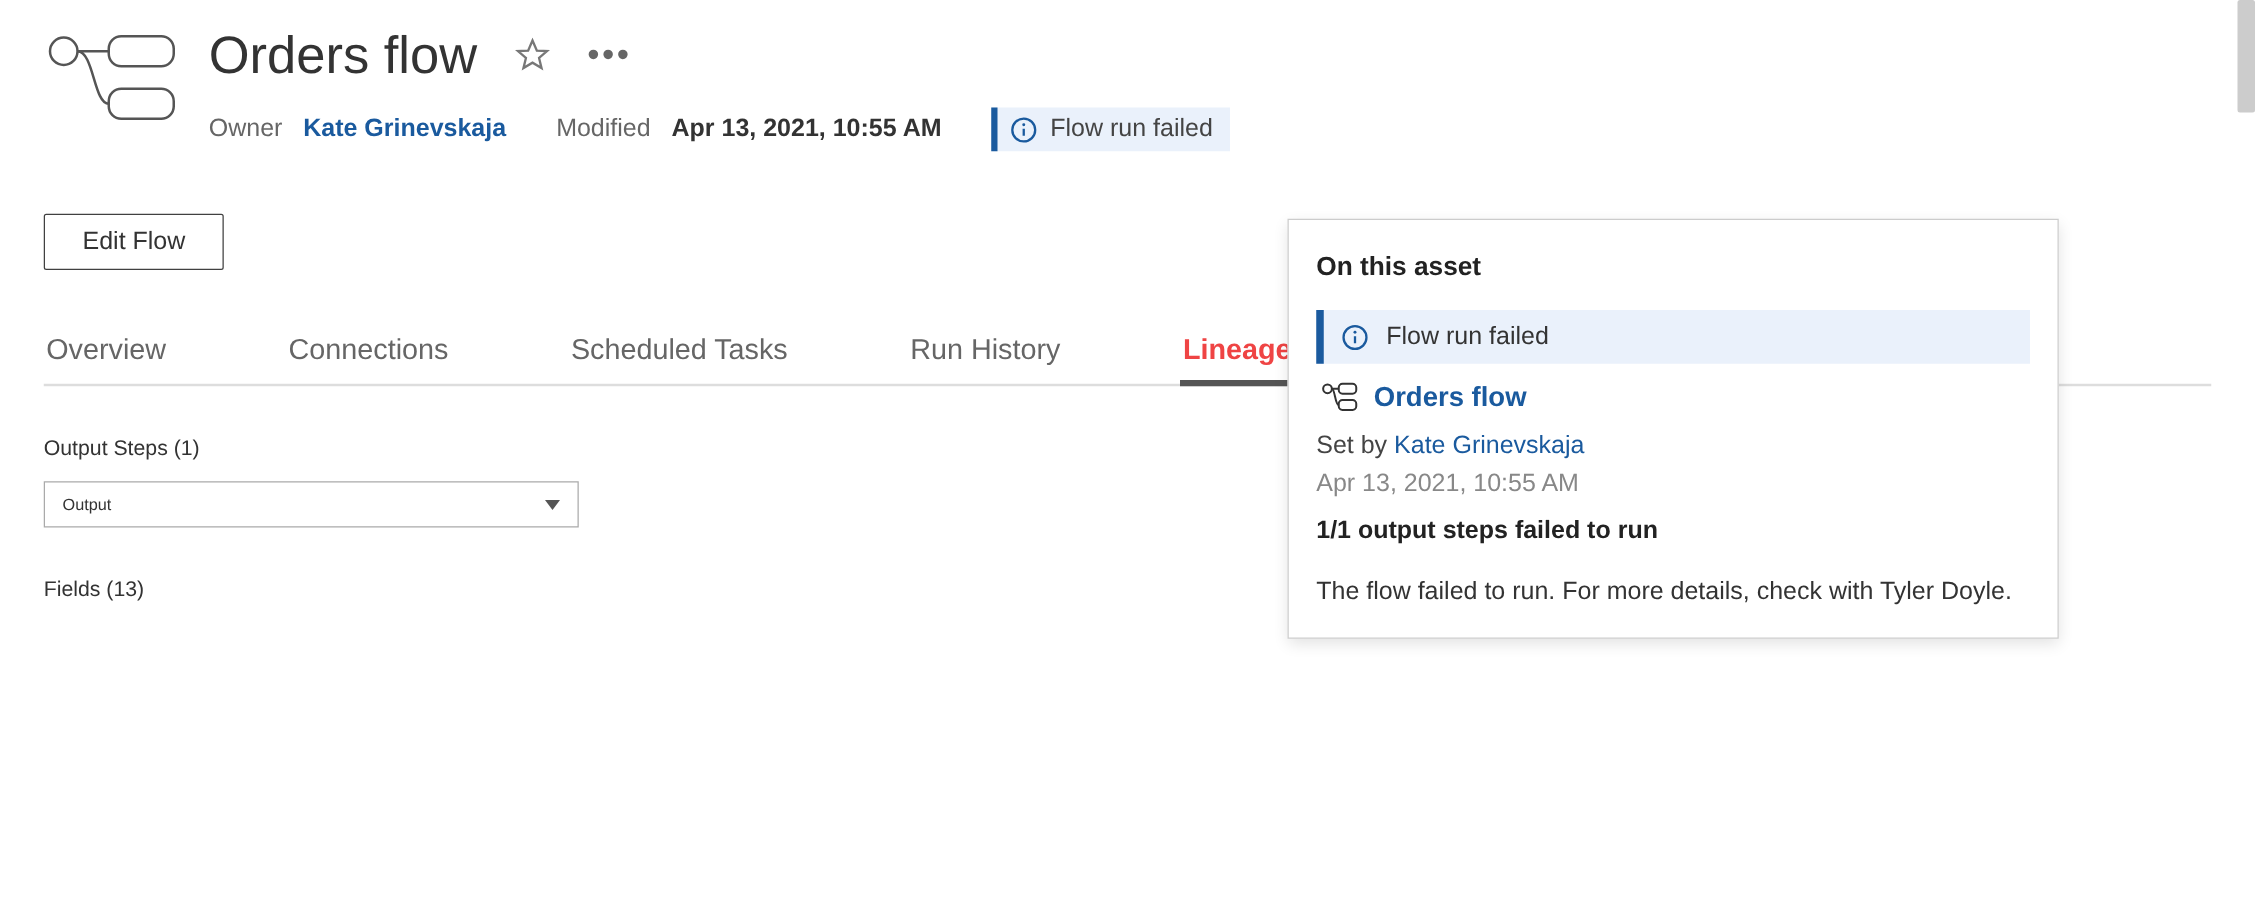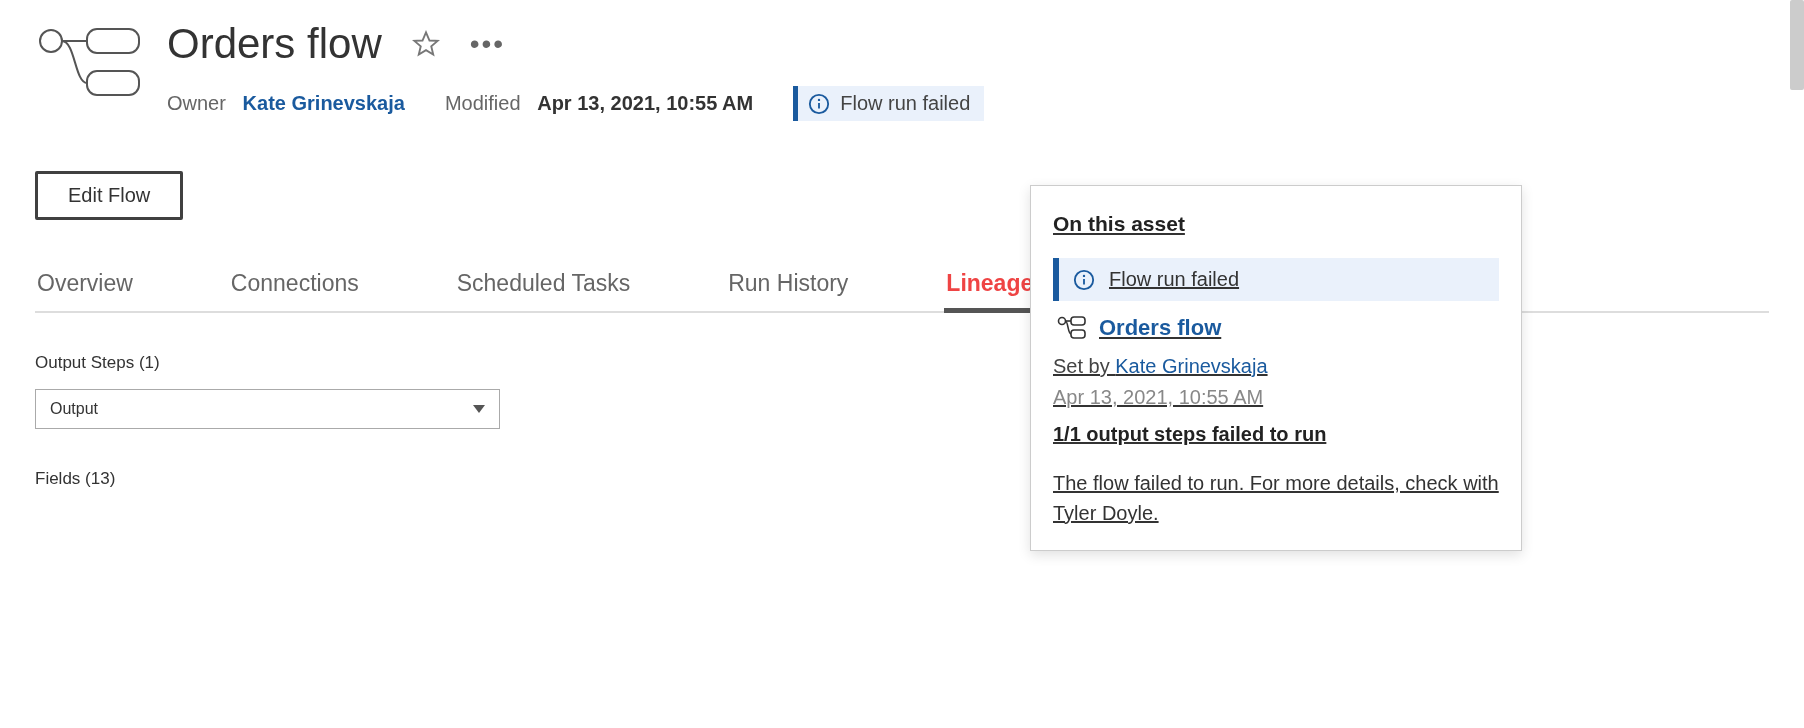--- a/index.html
+++ b/index.html
@@ -96,21 +96,21 @@
     align-items: center;
     gap: 10px;
     background: #eaf1fb;
     border-left: 5px solid #1a5a9e;
     padding: 6px 14px 6px 10px;
     font-size: 20px;
     color: #444;
   }
   .status-chip svg { flex: none; }
   .edit-flow-btn {
-    border: 3px solid #404040;
+    border: 1px solid #404040;
     background: #fff;
     font-size: 20px;
     color: #333;
     padding: 10px 30px;
     cursor: pointer;
     margin-bottom: 50px;
     border-radius: 2px;
   }
   .tabs {
     display: flex;
@@ -137,48 +137,47 @@
     background: #555;
   }
   .section-title {
     font-size: 17px;
     color: #333;
     margin-top: 40px;
     margin-bottom: 16px;
     font-weight: 400;
   }
   .select-box {
-    width: 465px;
+    width: 428px;
     border: 1px solid #aaa;
-    font-size: 16px;
+    font-size: 13px;
     padding: 10px 14px;
     display: flex;
     justify-content: space-between;
     align-items: center;
     cursor: pointer;
     color: #333;
   }
   .chev {
     width: 0; height: 0;
     border-left: 6px solid transparent;
     border-right: 6px solid transparent;
     border-top: 8px solid #555;
   }
   
   .popover {
     position: absolute;
-    top: 185px;
+    top: 175px;
     left: 1030px;
-    width: 492px;
+    width: 617px;
     background: #fff;
     border: 1px solid #ccc;
     box-shadow: 0 4px 12px rgba(0,0,0,0.12);
     padding: 26px 22px 22px 22px;
     font-size: 20px;
-    text-decoration: underline;
   }
   .pop-heading {
     font-weight: 700;
     color: #222;
     margin-bottom: 22px;
     font-size: 21px;
   }
   .pop-status {
     display: flex;
     align-items: center;

